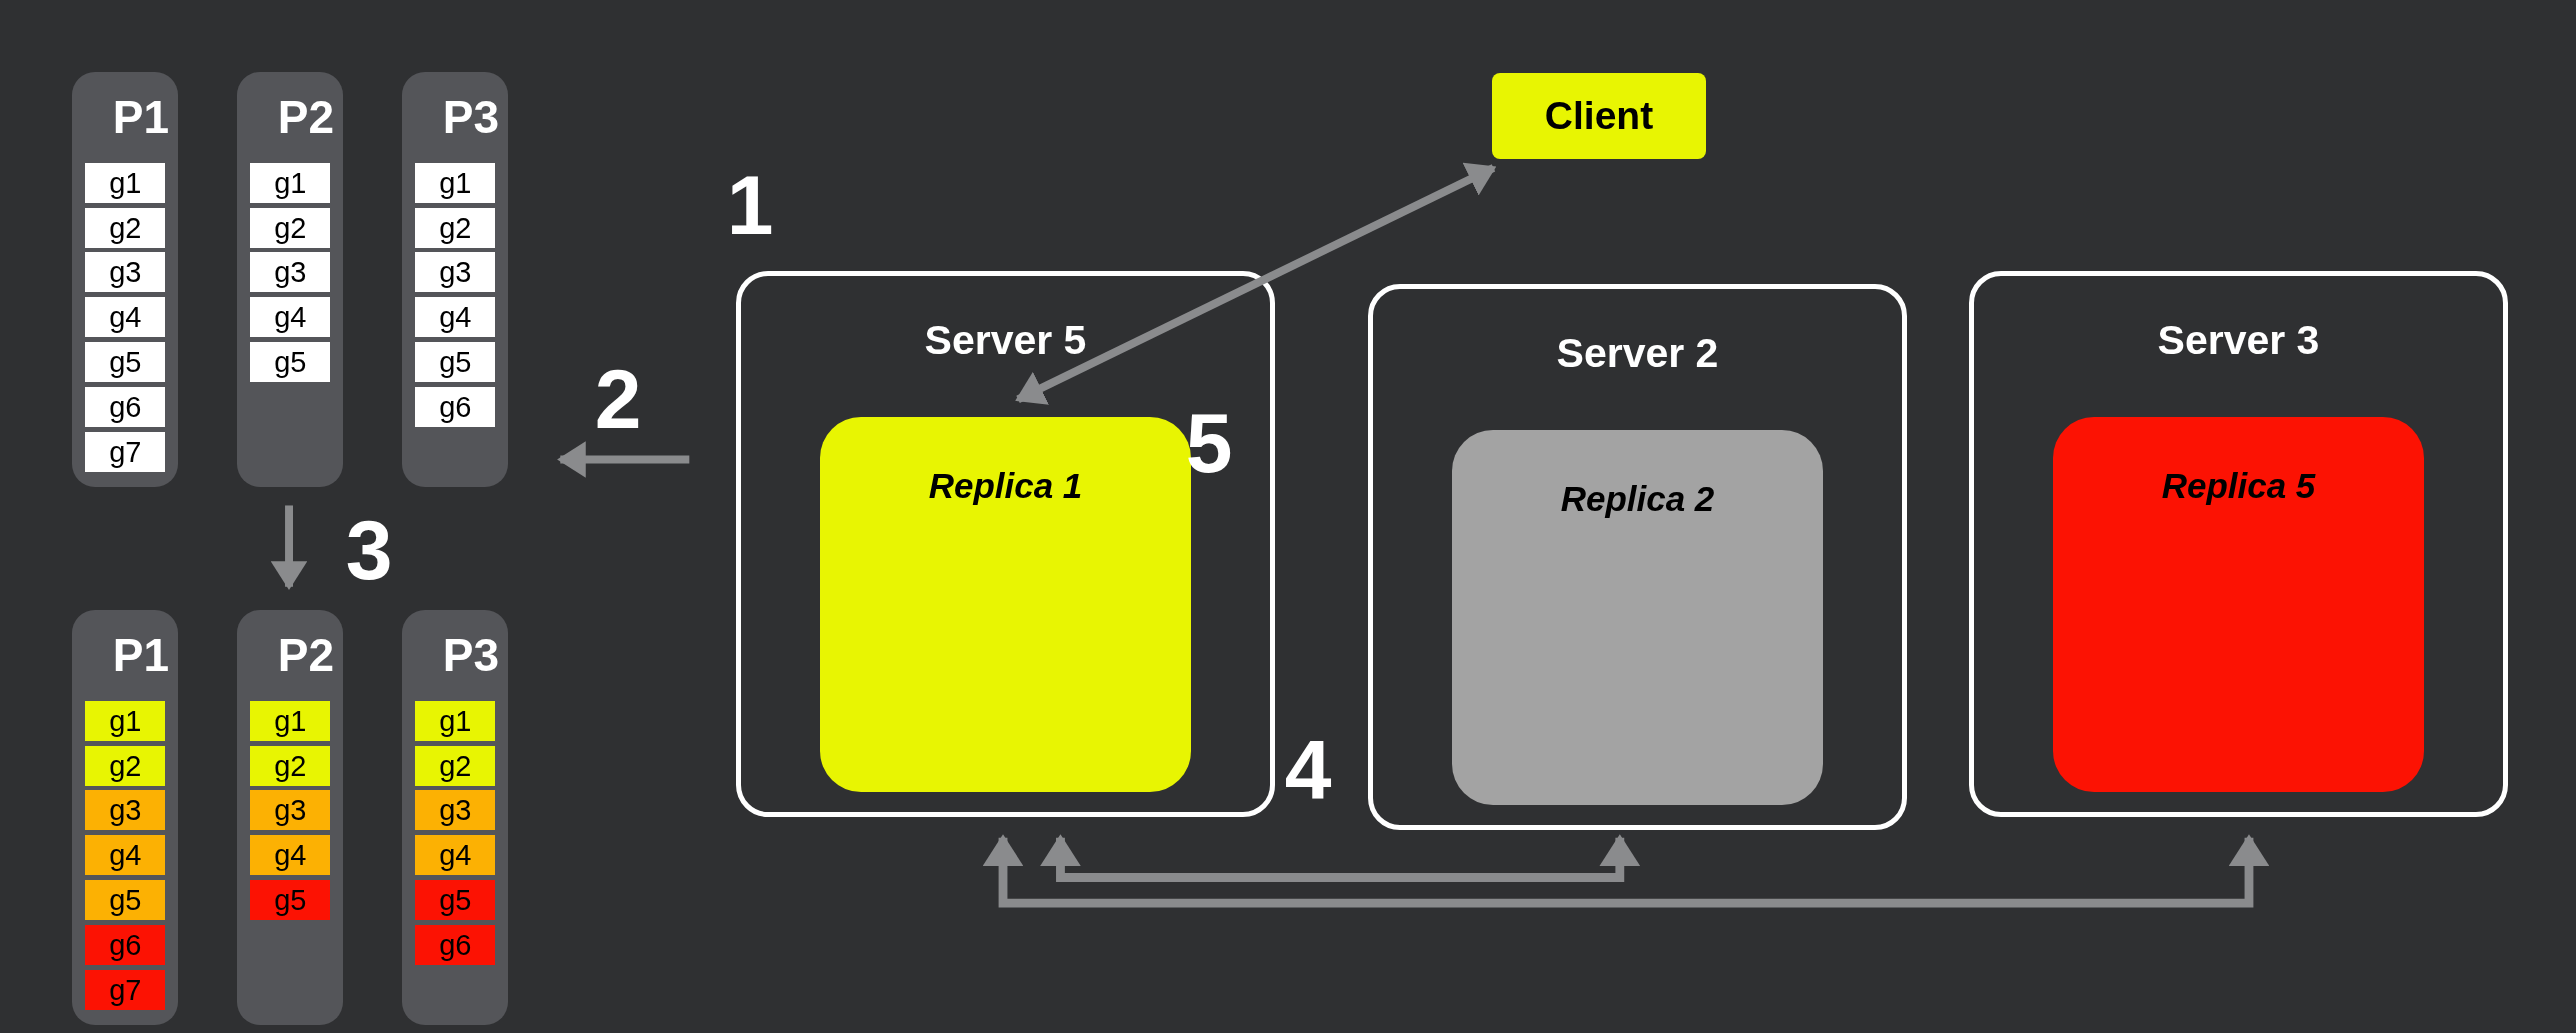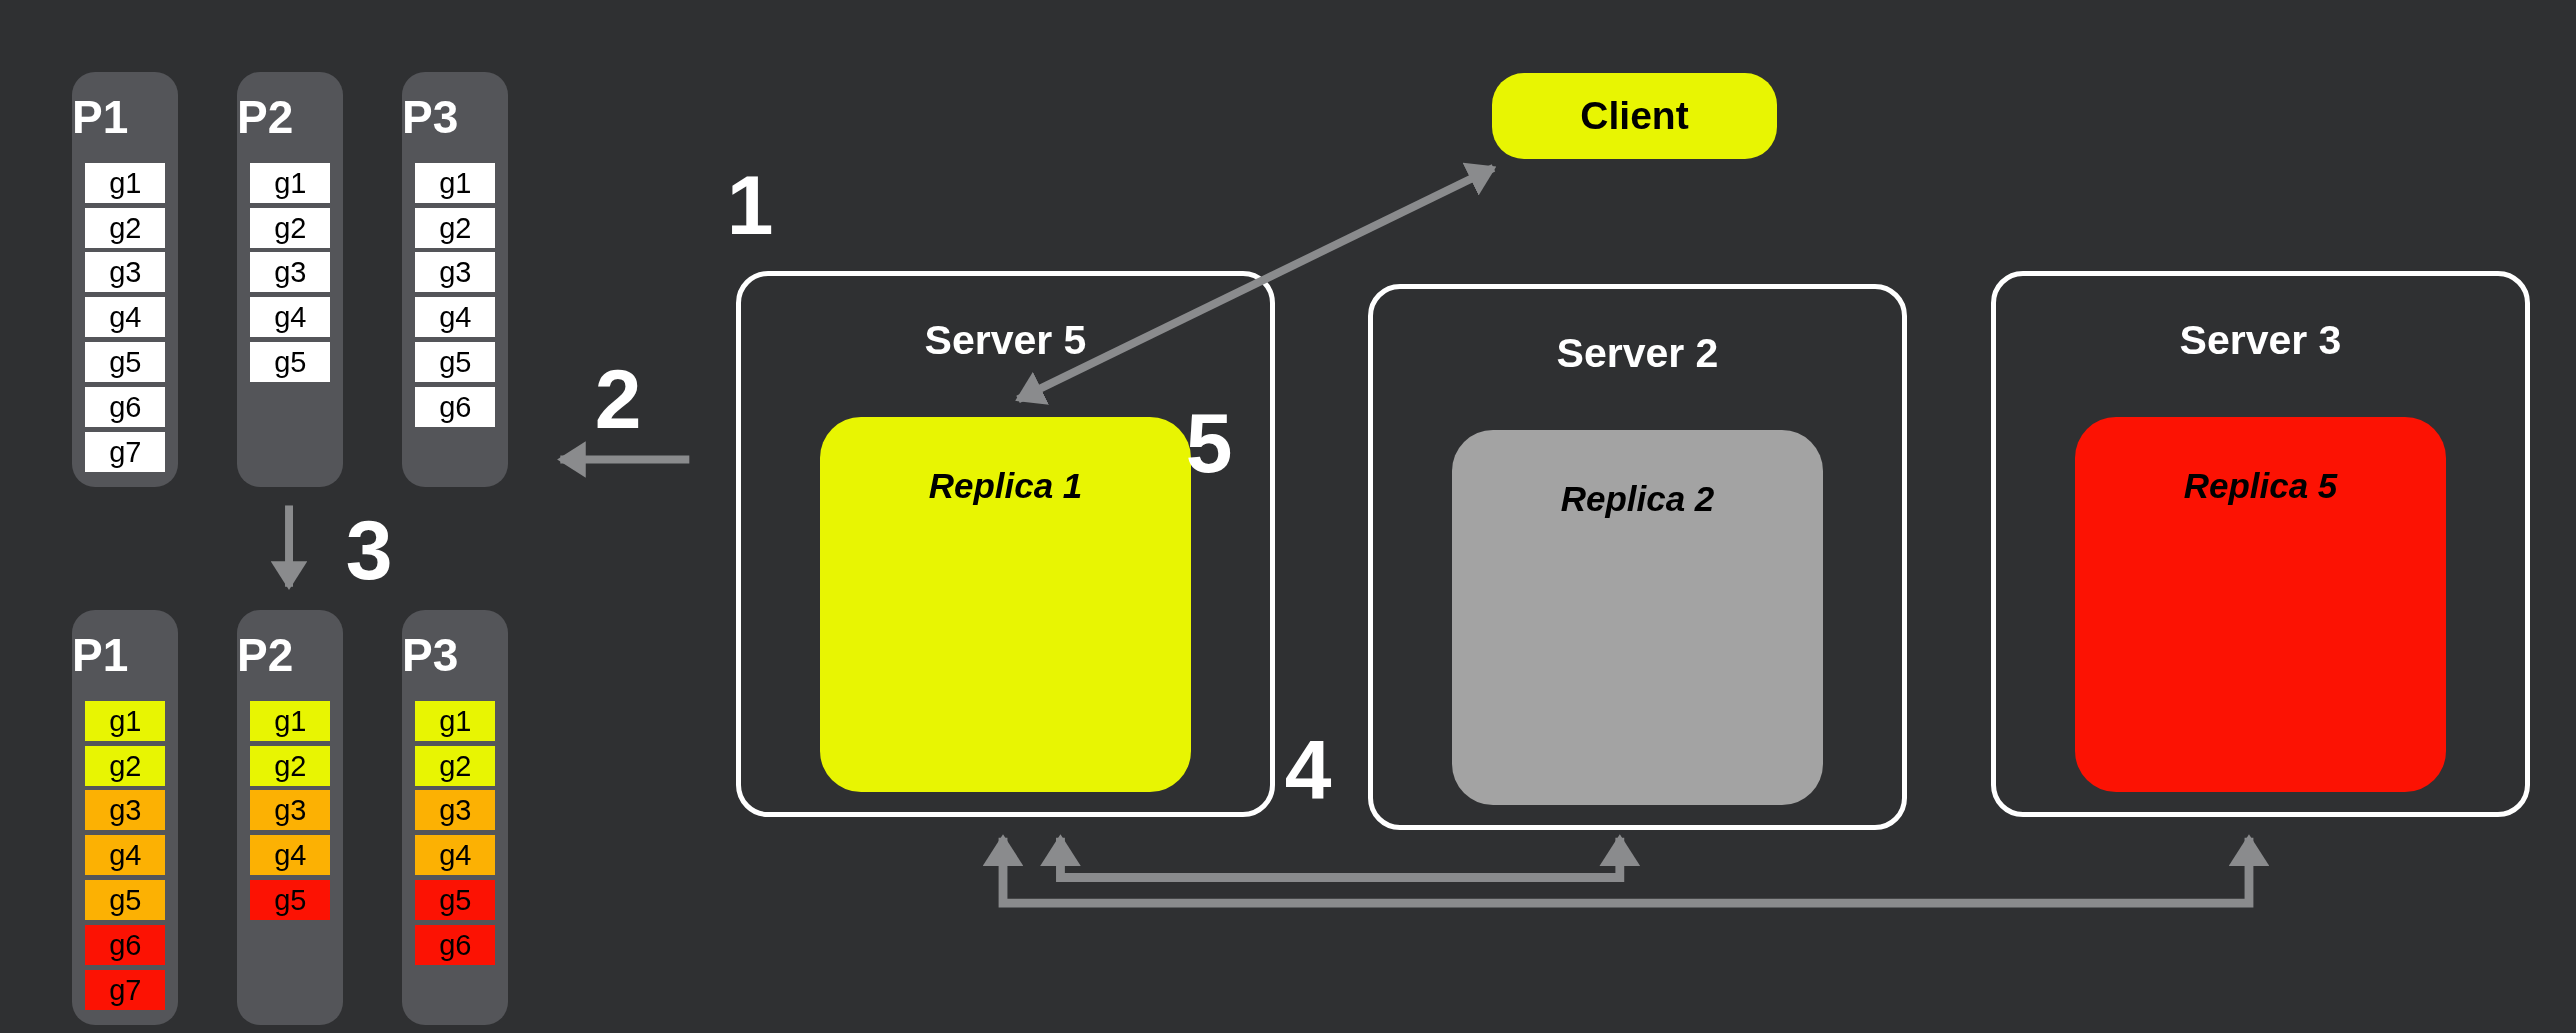--- a/index.html
+++ b/index.html
@@ -2,35 +2,35 @@
 <html style="--bg: #2f3032; --panel: #545559; --arrow: #8a8b8d; --yellow: #e8f502; --text-light: #ffffff; --text-dark: #000000;font-size:14px"><head>
 <meta charset="utf-8">
 <style>
   html,body{margin:0;padding:0;}
   body{width:2576px;height:1033px;overflow:hidden;background:var(--bg,#2f3032);}
   .canvas{position:relative;width:2576px;height:1033px;background:var(--bg,#2f3032);
           font-family:"Liberation Sans","DejaVu Sans",sans-serif;}
 
   
   .pcol{position:absolute;width:106px;height:415px;border-radius:23px;background:var(--panel,#545559);}
-  .ptitle{position:absolute;top:17.7px;left:0;width:100%;
-          font-size:46px;font-weight:700;color:var(--text-light,#fff);}
+  .ptitle{position:absolute;top:17.7px;left:0;width:100%;text-align:center;
+          font-size:46px;font-weight:700;color:var(--text-light,#fff);padding-left:16px;}
   .pcell{position:absolute;left:13.3px;width:80px;height:40px;text-align:center;line-height:40px;
          font-size:29px;font-weight:400;color:var(--text-dark,#000);}
 
   
   .server{position:absolute;width:539px;height:546px;border:5.3px solid #fff;border-radius:32px;box-sizing:border-box;}
   .stitle{position:absolute;top:41px;left:0;width:100%;text-align:center;
           font-size:41px;font-weight:700;color:var(--text-light,#fff);}
   .replica{position:absolute;left:79px;top:141px;width:371px;height:375px;border-radius:41px;}
   .rtitle{position:absolute;top:49px;left:0;width:100%;text-align:center;
           font-size:35px;font-weight:700;color:var(--text-dark,#000);font-style:italic;}
 
   
-  .client{position:absolute;left:1492px;top:73px;width:285px;height:86px;border-radius:32px;
+  .client{position:absolute;left:1492px;top:73px;width:214px;height:86px;border-radius:8px;
           background:var(--yellow,#e8f502);text-align:center;line-height:86px;
           font-size:39px;font-weight:700;color:var(--text-dark,#000);z-index:5;}
 
   
   .digit{position:absolute;transform:translate(-50%,-50%);font-size:84px;font-weight:700;
          color:var(--text-light,#fff);z-index:20;line-height:1;}
   #s1n{left:750px;top:205px;}
   #s2n{left:618px;top:399px;}
   #s3n{left:369px;top:550px;}
   #s4n{left:1308px;top:770px;}
@@ -127,20 +127,20 @@
       <div class="replica" style="background: rgb(232, 245, 2);">
         <div class="rtitle">Replica 1</div>
       </div>
     </div>
     <div class="server" style="left: 1348px; top: 284px; margin-left: 20px;">
       <div class="stitle">Server 2</div>
       <div class="replica" style="background: #a3a3a3;">
         <div class="rtitle">Replica 2</div>
       </div>
     </div>
-    <div class="server" style="left: 1969px; top: 271px; margin-left: 22px;">
+    <div class="server" style="left: 1969px; top: 271px;">
       <div class="stitle">Server 3</div>
       <div class="replica" style="background: rgb(252, 18, 3);">
         <div class="rtitle">Replica 5</div>
       </div>
     </div>
   </div>
 
 
 </body></html>

